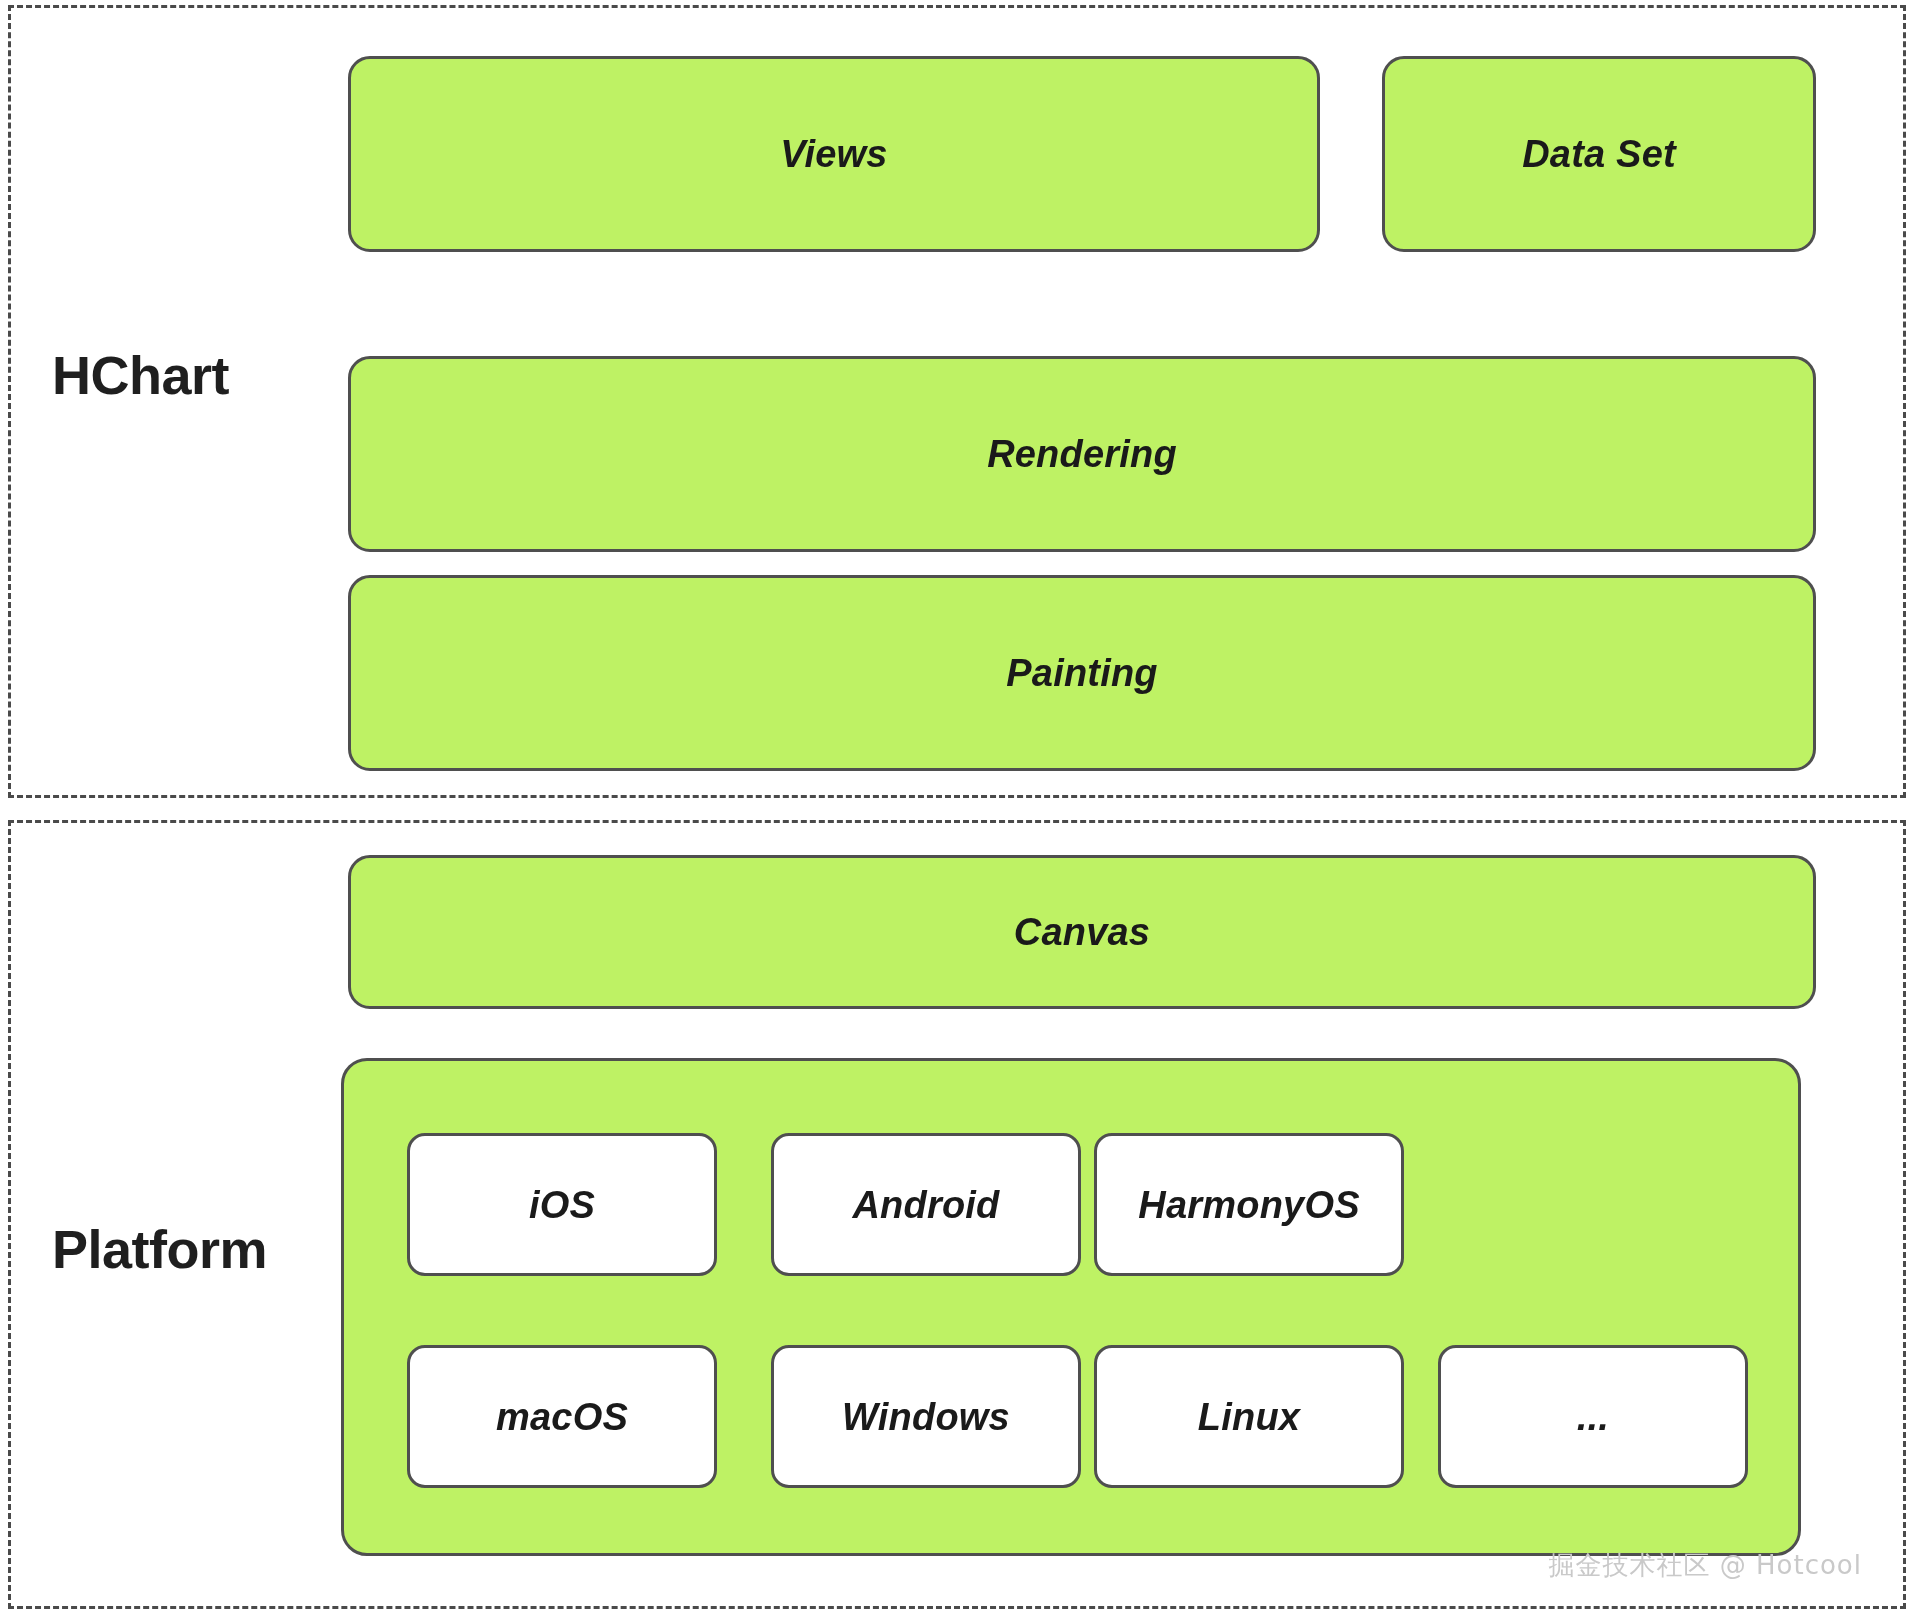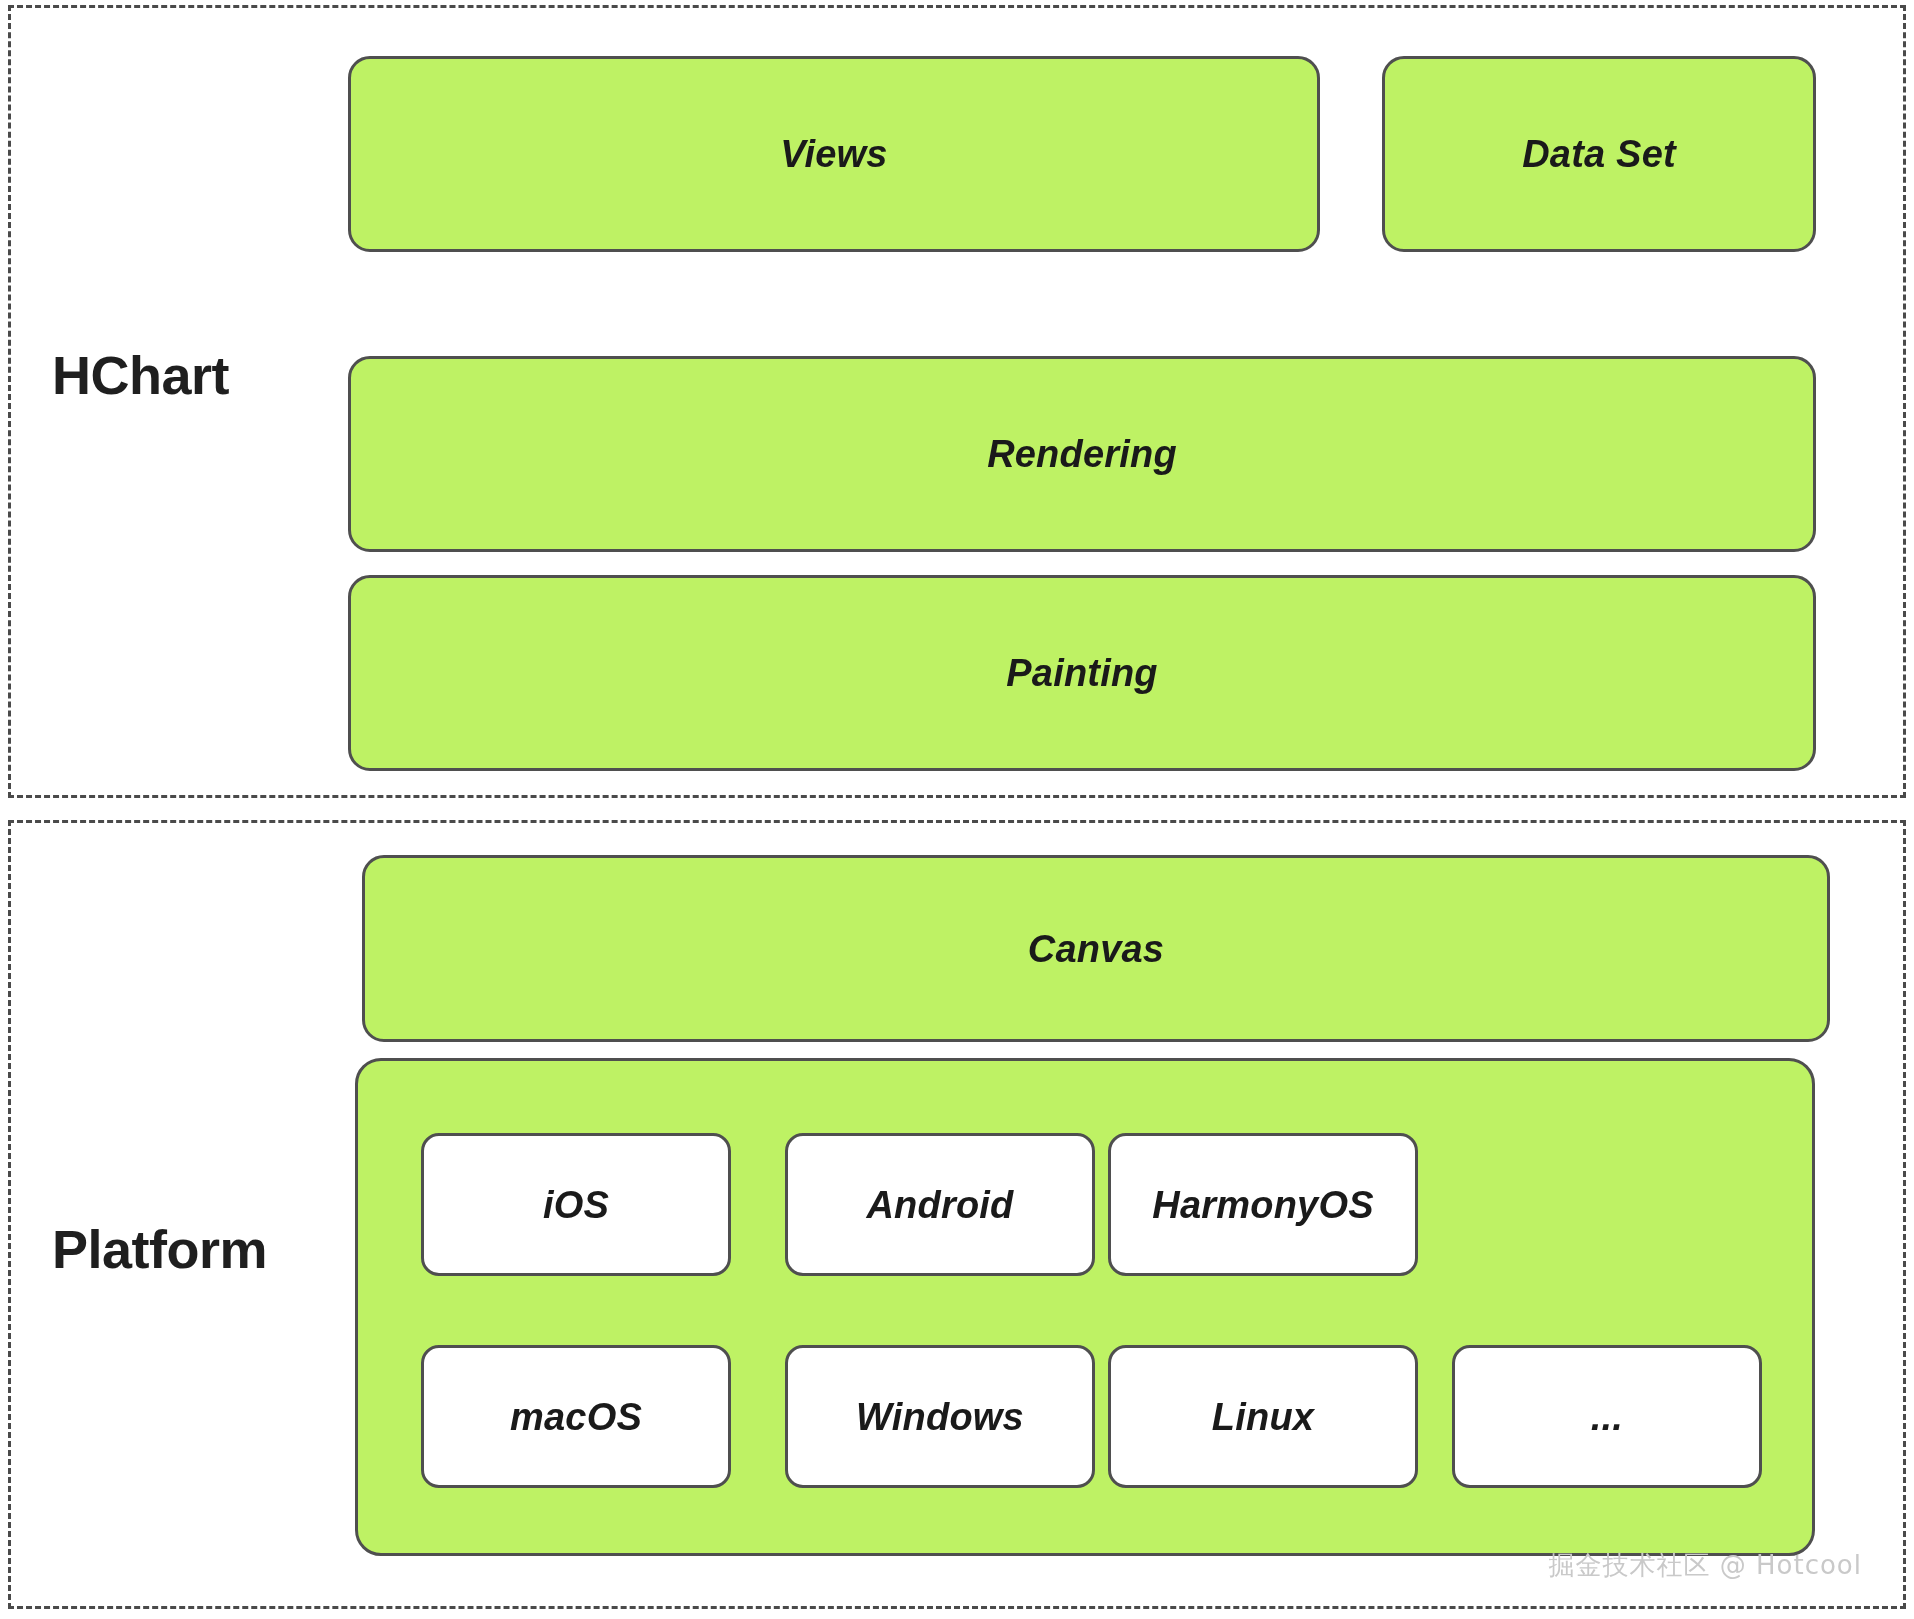--- a/index.html
+++ b/index.html
@@ -80,24 +80,24 @@
     text-align: center;
   }
 
   
   .box-views     { left: 348px;  top: 56px;   width: 972px;  height: 196px; }
   .box-dataset   { left: 1382px; top: 56px;   width: 434px;  height: 196px; }
   .box-rendering { left: 348px;  top: 320px;  width: 1468px; height: 196px; margin-top: 36px; }
   .box-painting  { left: 348px;  top: 575px;  width: 1468px; height: 196px; }
 
   
-  .box-canvas    { left: 348px;  top: 855px;  width: 1468px; height: 187px; margin-left: 14px; }
+  .box-canvas    { left: 348px;  top: 855px;  width: 1468px; height: 154px; }
 
   .box-platform-group {
-    left: 355px;
+    left: 341px;
     top: 1058px;
     width: 1460px;
     height: 498px;
     display: block;
     border-radius: 26px;
   }
 
   .platform-row {
     position: absolute;
     left: 0;

